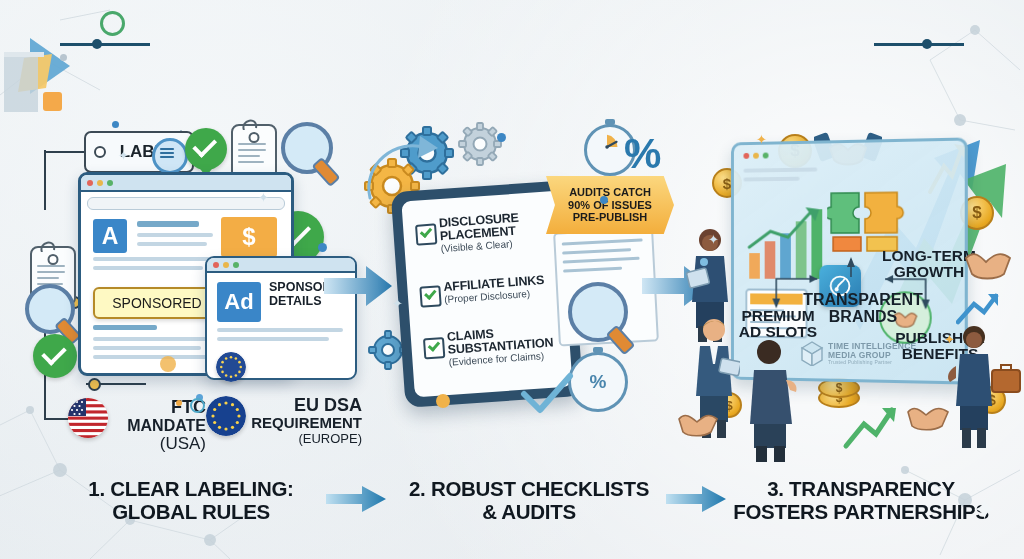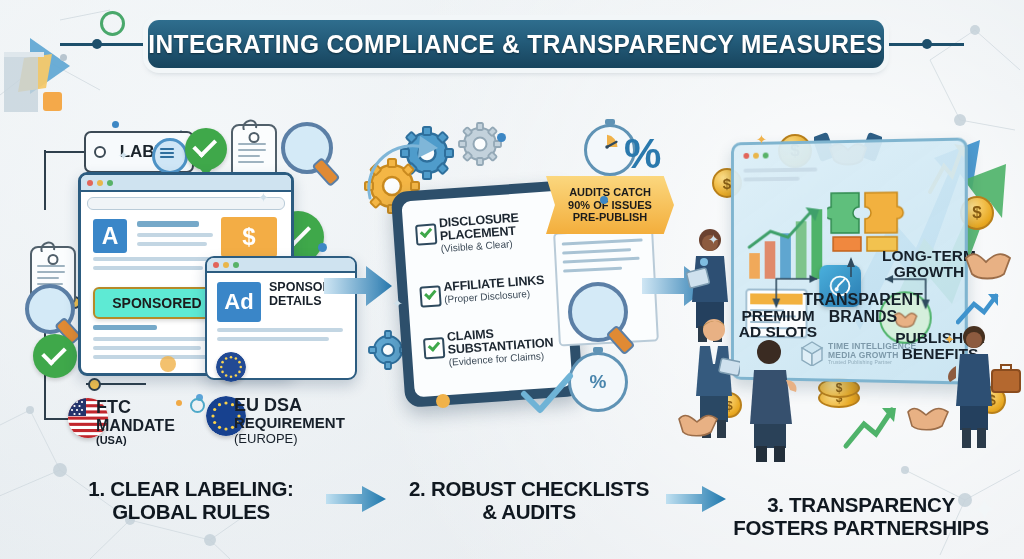--- a/index.html
+++ b/index.html
@@ -56,33 +56,33 @@
   
   .browser{position:absolute;border-radius:9px;background:#fff;
     border:3px solid #2c5c80;box-shadow:0 6px 14px rgba(30,60,90,.22);overflow:hidden;}
   .bbar{height:15px;background:#cfe3f0;border-bottom:2px solid #2c5c80;display:flex;align-items:center;gap:4px;padding:0 6px;}
   .dot{width:6px;height:6px;border-radius:50%;}
   .urlbar{margin:5px 6px;height:11px;border-radius:6px;background:#f0f4f7;border:1px solid #b9cbd8;}
   .tile{position:absolute;display:flex;align-items:center;justify-content:center;
     color:#fff;font-weight:bold;border-radius:3px;}
   .ln{position:absolute;background:#76a9c9;border-radius:2px;}
   .ln.lt{background:#c3d6e3;}
-  .badge{position:absolute;background:#5eead4;border:2.5px solid #b58a28;border-radius:6px;
-    display:flex;align-items:center;justify-content:center;color:#1c1c1c;font-weight:bold;
+  .badge{position:absolute;background:#fef9c3;border:2.5px solid #b58a28;border-radius:6px;
+    display:flex;align-items:center;justify-content:center;color:#1c1c1c;font-weight:normal;
     box-shadow:0 2px 4px rgba(0,0,0,.15);}
   .tag{position:absolute;background:#f7fafc;border:2px solid #3c4a55;border-radius:7px;
     display:flex;align-items:center;justify-content:center;font-weight:bold;color:#1b242b;}
   .tag .hole{position:absolute;width:8px;height:8px;border-radius:50%;border:2px solid #3c4a55;background:#fff;left:8px;top:50%;transform:translateY(-50%);}
   .doctag{position:absolute;background:#fbfdfe;border:2px solid #51606b;border-radius:8px;}
   .doctag .hole2{position:absolute;width:7px;height:7px;border-radius:50%;border:2px solid #51606b;background:#fff;left:50%;top:6px;transform:translateX(-50%);}
   .conn{position:absolute;border:2px solid #2e3f4c;}
   .cdot{position:absolute;width:9px;height:9px;border-radius:50%;background:#f2c14e;border:2px solid #2e3f4c;}
 
   .flag{position:absolute;border-radius:50%;overflow:hidden;box-shadow:0 2px 4px rgba(0,0,0,.2);}
-  .cap{position:absolute;text-align:left;color:#17202a;font-weight:bold;line-height:1.08;}
+  .cap{position:absolute;text-align:right;color:#17202a;font-weight:bold;line-height:1.08;}
 
   
   .tablet{position:absolute;border-radius:16px;background:#2d4f6b;
     box-shadow:0 8px 18px rgba(25,55,80,.28);transform:rotate(-4deg);}
   .tscreen{position:absolute;inset:10px;border-radius:9px;background:#fbfdfe;overflow:hidden;}
   .chk{position:absolute;width:17px;height:17px;border:2.5px solid #2f4a5e;border-radius:3px;background:#fff;}
   .chk::after{content:"";position:absolute;left:3px;top:2px;width:8px;height:4px;
     border-left:3px solid #3fa84a;border-bottom:3px solid #3fa84a;transform:rotate(-45deg);}
   .clitem{position:absolute;color:#1c2630;}
   .clitem .t1{font-weight:bold;font-size:12.5px;line-height:1.05;letter-spacing:-.2px;}
@@ -144,23 +144,20 @@
       <circle cx="960" cy="120" r="6"></circle>
         <circle cx="965" cy="500" r="7"></circle>
       <circle cx="905" cy="470" r="4"></circle>
     </g>
   </svg>
 
   <div class="tline l"></div>
   <div class="tdot" style="left:92px;"></div>
   <div class="tline r"></div>
   <div class="tdot" style="right:92px;"></div>
-  <div class="titlebar">
-    <span>INTEGRATING COMPLIANCE &amp; TRANSPARENCY MEASURES</span>
-  </div>
 
   <svg style="position:absolute;left:4px;top:18px;width:120px;height:110px;" viewBox="0 0 120 110">
     <polygon points="26,20 66,48 26,76" fill="#63a9d4" opacity=".95"></polygon>
     <polygon points="20,40 48,36 42,70 14,74" fill="#f5c96a" opacity=".95"></polygon>
     <rect x="0" y="36" width="34" height="58" fill="#c5d3dc" opacity=".8"></rect>
     <rect x="0" y="34" width="40" height="5" fill="#dfe7ec"></rect>
   </svg>
   <div class="sq" style="left:43px;top:92px;width:19px;height:19px;background:#f4a94a;"></div>
   <div class="ring" style="left:100px;top:11px;width:19px;height:19px;border:3.5px solid #49a86b;"></div>
   <div class="circ" style="left:88px;top:138px;width:12px;height:12px;background:#3d87c4;"></div>
@@ -319,21 +316,21 @@
           <circle cx="9" cy="12" r="1.1"></circle>
           <circle cx="14" cy="12" r="1.1"></circle>
         <circle cx="6.5" cy="16" r="1.1"></circle>
           <circle cx="11.5" cy="16" r="1.1"></circle>
       </g>
     </svg>
   </div>
   <div class="cap" style="left:96px;top:398px;width:110px;font-size:16px;">
     <div style="font-size:18px;">FTC</div>
     <div>MANDATE</div>
-    <div style="font-size:11px;font-weight:bold;">(USA)</div>
+    <div style="font-size:17px;font-weight:normal;">(USA)</div>
   </div>
 
   <div class="flag" style="left:206px;top:396px;width:40px;height:40px;">
     <svg viewBox="0 0 40 40" style="width:40px;height:40px;">
       <circle cx="20" cy="20" r="20" fill="#17418f"></circle>
       <g fill="#f9d24a">
         <circle cx="20" cy="7" r="1.6"></circle>
           <circle cx="26.5" cy="8.7" r="1.6"></circle>
         <circle cx="31.3" cy="13.5" r="1.6"></circle>
           <circle cx="33" cy="20" r="1.6"></circle>
@@ -676,21 +673,21 @@
     <div>BENEFITS</div>
   </div>
 
   <svg style="position:absolute;left:800px;top:340px;width:24px;height:26px;opacity:.6;" viewBox="0 0 24 26">
     <path d="M2 8 L12 2 L22 8 L12 14 Z" fill="#c9e3ef" stroke="#5e8399" stroke-width="1.4"></path>
     <path d="M2 8 V20 L12 26 V14 Z" fill="#eaf4f9" stroke="#5e8399" stroke-width="1.4"></path>
     <path d="M22 8 V20 L12 26 V14 Z" fill="#dbeaf3" stroke="#5e8399" stroke-width="1.4"></path>
   </svg>
   <div class="wm" style="left:828px;top:342px;font-size:8.5px;font-weight:bold;letter-spacing:.2px;">
     <div>TIME INTELLIGENCE</div>
-    <div>MEDIA GROWTH</div>
+    <div>MEDIA GROUP</div>
     <div style="font-size:5px;font-weight:normal;opacity:.8;">Trusted Publishing Partner</div>
   </div>
 
   <svg class="person" style="left:686px;top:226px;width:48px;height:116px;" viewBox="0 0 48 116">
     <circle cx="24" cy="14" r="11" fill="#6b4230"></circle>
     <circle cx="24" cy="17" r="8" fill="#8d5b3f"></circle>
     <path d="M10 30 L38 30 L42 76 L6 76 Z" fill="#2d4f73"></path>
     <rect x="10" y="76" width="28" height="26" fill="#24405e"></rect>
     <rect x="12" y="100" width="9" height="16" fill="#2b3b4a"></rect>
     <rect x="27" y="100" width="9" height="16" fill="#2b3b4a"></rect>
@@ -773,19 +770,19 @@
   <svg class="barrow" style="left:666px;top:484px;width:62px;height:30px;" viewBox="0 0 62 30">
     <defs>
         <linearGradient id="bg2" x1="0" y1="0" x2="1" y2="0">
       <stop offset="0%" stop-color="#bfe0f1"></stop>
           <stop offset="100%" stop-color="#1f78ad"></stop>
         </linearGradient>
       </defs>
     <path d="M0 10 L36 10 L36 2 L60 15 L36 28 L36 20 L0 20 Z" fill="url(#bg2)"></path>
   </svg>
 
-  <div class="bcap" style="left:716px;top:494px;width:290px;">
+  <div class="bcap" style="left:716px;top:478px;width:290px;">
     <div>3. TRANSPARENCY</div>
     <div>FOSTERS PARTNERSHIPS</div>
   </div>
   <div style="position:absolute;left:972px;top:492px;color:#f2f6f8;font-size:30px;">✦</div>
 
 </div>
 
 </body></html>

